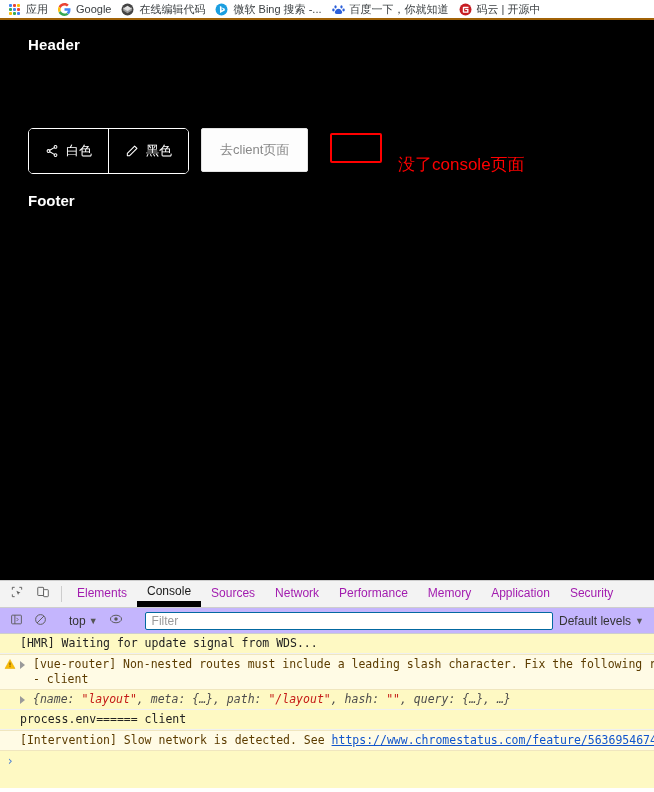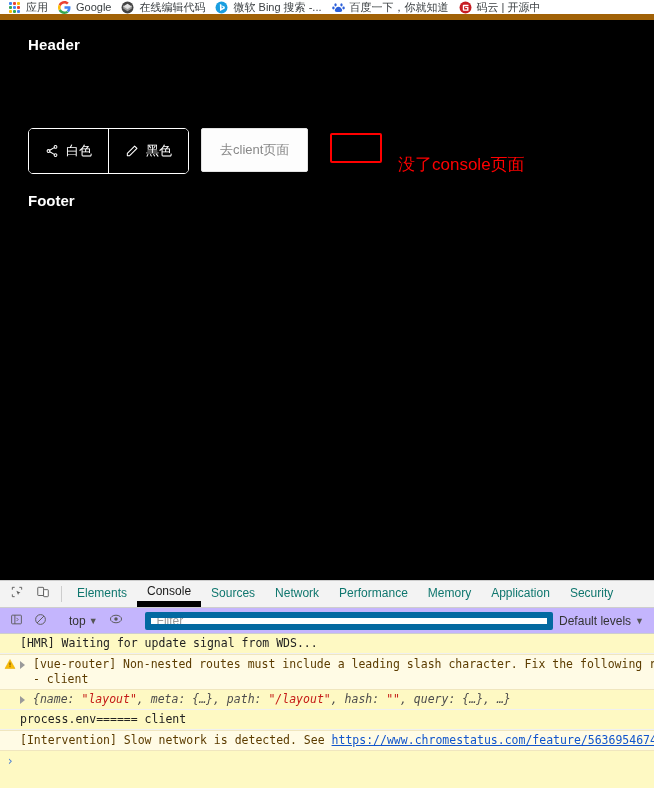--- a/index.html
+++ b/index.html
@@ -15,21 +15,21 @@
   
   .bookmarks-bar {
     height: 20px;
     background: #ffffff;
     display: flex;
     align-items: center;
     padding: 0 4px;
     box-sizing: border-box;
     overflow: hidden;
     white-space: nowrap;
-    border-bottom: 6px solid #a16207;
+    border-bottom: 2px solid #a16207;
   }
   .bm-item {
     display: flex;
     align-items: center;
     gap: 5px;
     padding: 1px 6px 1px 4px;
     font-size: 11px;
     color: #3c4043;
     border-radius: 3px;
     flex: 0 0 auto;
@@ -173,21 +173,21 @@
     width: 1px;
     background: #cdcdcd;
     margin: 5px 5px;
     flex: 0 0 1px;
   }
   .dt-tab {
     display: flex;
     align-items: center;
     padding: 0 10px;
     font-size: 12px;
-    color: #0f766e;
+    color: #a21caf;
     cursor: pointer;
     border-bottom: 2px solid transparent;
     white-space: nowrap;
   }
   .dt-tab.active {
     color: #1a1a1a;
     border-bottom: 6px solid #000000;
   }
 
   .dt-filterbar {
@@ -215,21 +215,21 @@
     font-size: 12px;
     color: #333333;
     padding: 0 6px;
     cursor: pointer;
     white-space: nowrap;
   }
   .filter-input {
     flex: 1 1 auto;
     height: 18px;
     margin: 0 6px;
-    border: 6px solid #0369a1;
+    border: 1px solid #0369a1;
     border-radius: 2px;
     background: #ffffff;
     font-size: 12px;
     color: #333333;
     font-family: "Liberation Sans", sans-serif;
     padding: 0 6px;
     box-sizing: border-box;
     min-width: 0;
   }
   .filter-input::placeholder { color: #9a9a9a; }

